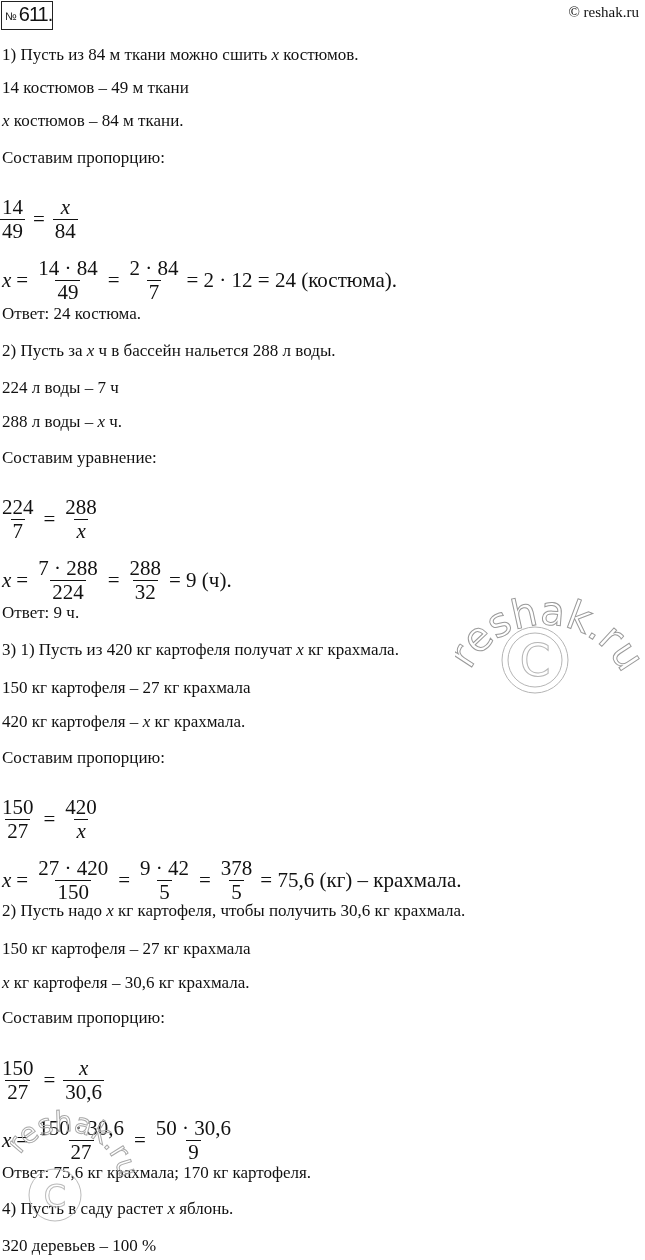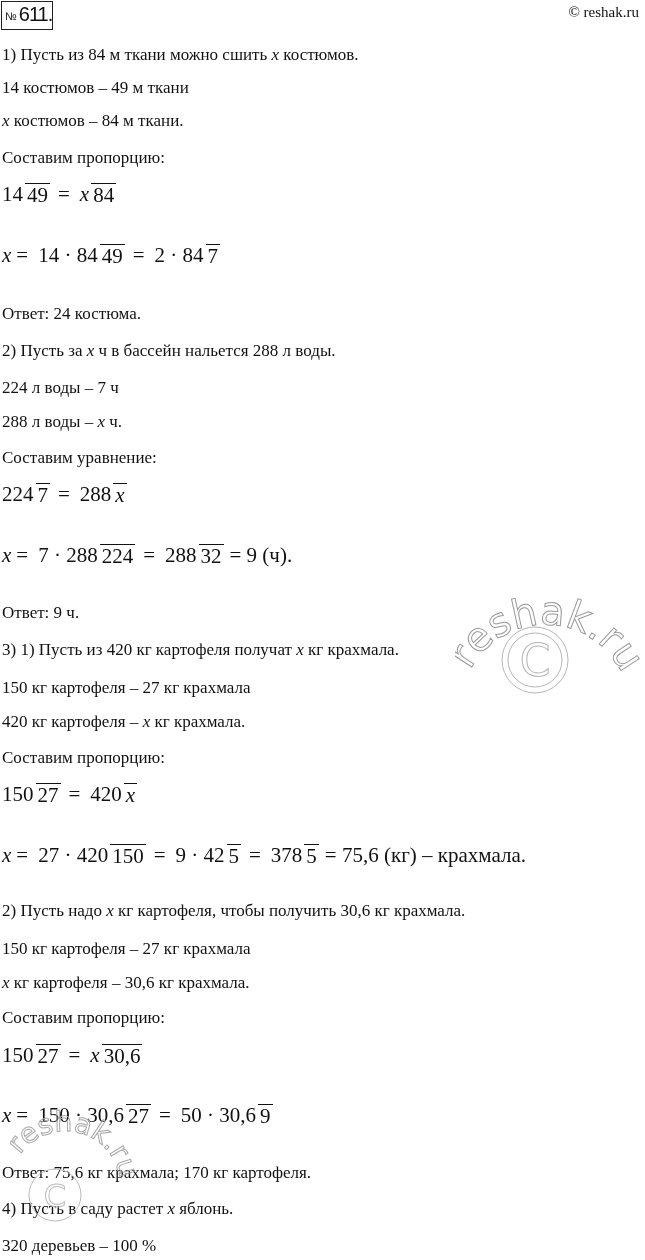--- a/index.html
+++ b/index.html
@@ -7,21 +7,21 @@
            font-family:"Liberation Serif", "DejaVu Serif", serif; color:#111; }
     .abs { position:absolute; white-space:nowrap; }
     .line { font-size:17px; line-height:24px; left:2px; }
     .num-box { left:1px; top:1px; border:1.5px solid #222; padding:0 0 0 3px;
                font-family:"Liberation Sans", "DejaVu Sans", sans-serif; font-size:20px; line-height:25px;
                letter-spacing:-1px; }
     .num-box .no { font-size:11px; letter-spacing:0; margin-right:2px; vertical-align:1px; }
     .copyright { right:6px; top:0px; font-size:15px; line-height:24px; }
     i.x { font-style:italic; }
     .eq { display:flex; align-items:center; font-size:21px; }
-    .frac { display:inline-flex; flex-direction:row; align-items:center; margin:0 3px; }
+    .frac { display:inline-flex; flex-direction:column; align-items:center; margin:14px 3px; }
     .frac .n { padding:0 2px; line-height:23px; }
     .frac .d { padding:0 2px; line-height:23px; border-top:1.3px solid #111; }
     .op { margin:0 5px; }
     .wm { position:absolute; pointer-events:none; }
   </style>
 </head>
 <body>
 
 <div class="abs num-box"><span class="no">№</span><span>611.</span></div>
 <div class="abs copyright">© reshak.ru</div>
@@ -46,20 +46,21 @@
     <span class="op">=</span>
   <span class="frac">
       <span class="n">14 · 84</span>
       <span class="d">49</span>
     </span>
   <span class="op">=</span>
   <span class="frac">
       <span class="n">2 · 84</span>
       <span class="d">7</span>
     </span>
+  <span style="margin-left:3px">= 2 · 12 = 24 (костюма).</span>
 </div>
 <div class="abs line" style="top:302px">Ответ: 24 костюма.</div>
 
 <div class="abs line" style="top:339px"><span>2) Пусть за </span><i class="x">x</i><span> ч в бассейн нальется 288 л воды.</span></div>
 <div class="abs line" style="top:376px">224 л воды – 7 ч</div>
 <div class="abs line" style="top:410px"><span>288 л воды – </span><i class="x">x</i><span> ч.</span></div>
 <div class="abs line" style="top:446px">Составим уравнение:</div>
 <div class="abs eq" style="top:482px;left:0px">
   <span class="frac" style="margin-left:0">
       <span class="n">224</span>

